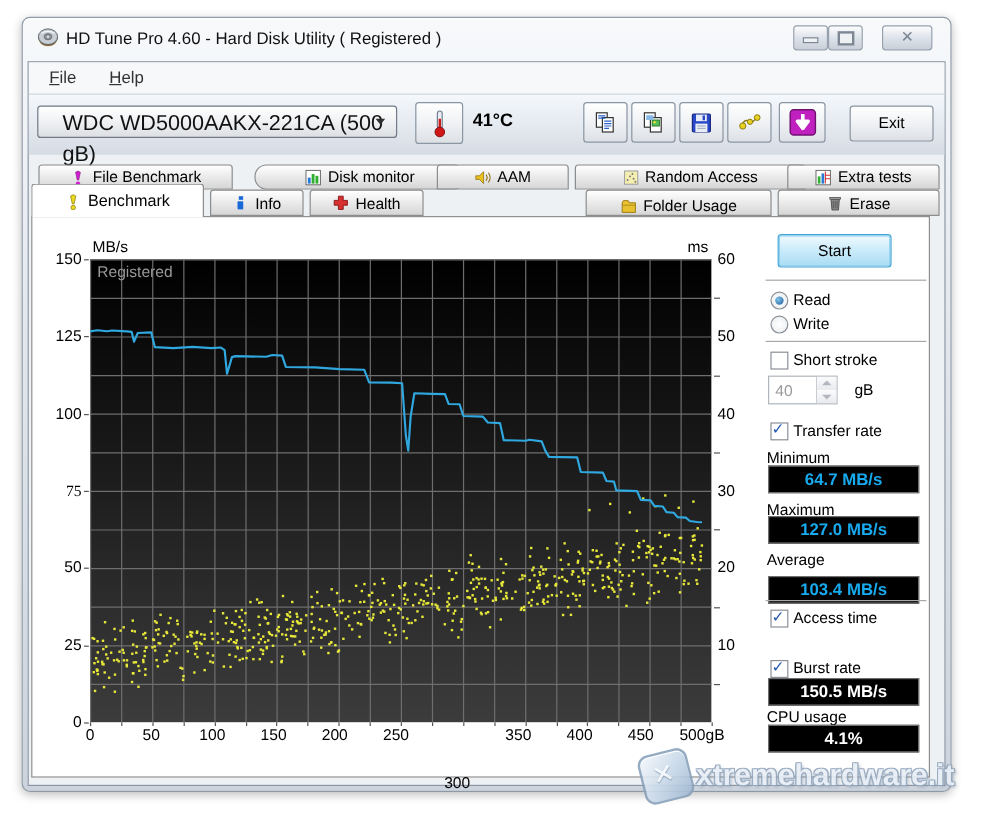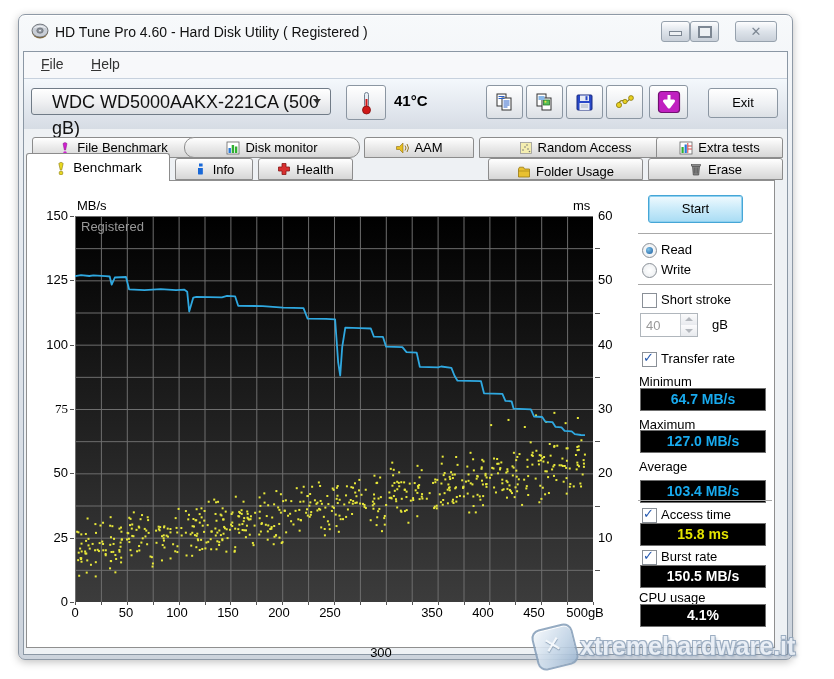--- a/index.html
+++ b/index.html
@@ -176,21 +176,21 @@
   </div>
 
   <div id="tabs-row1">
       <div class="tab" style="left: 32px; width: 162px; top: 137px; height: 21px;">
         <svg class="ticon" viewBox="0 0 14 14">
           <circle cx="7" cy="12" r="1.8" fill="#d020d0"></circle>
           <path d="M7 1.5 L9 2.5 L7.6 9 L6.4 9 L5 2.5 Z" fill="#d020d0" stroke="#801080" stroke-width="0.5"></path>
         </svg>
         <span>File Benchmark</span>
       </div>
-      <div class="tab" style="left: 184px; width: 176px; top: 137px; height: 21px; border-radius: 10px;">
+      <div class="tab" style="left: 212px; width: 176px; top: 137px; height: 21px; border-radius: 10px;">
         <svg class="ticon" viewBox="0 0 14 14">
           <rect x="1" y="1" width="12" height="12" fill="#fff" stroke="#666" stroke-width="0.8"></rect>
           <rect x="2.5" y="7" width="2.4" height="5" fill="#2878d8"></rect>
           <rect x="5.7" y="4" width="2.4" height="8" fill="#30b030"></rect>
           <rect x="8.9" y="5.5" width="2.4" height="6.5" fill="#30b030"></rect>
         </svg>
         <span>Disk monitor</span>
       </div>
       <div class="tab" style="left: 364px; width: 110px; top: 137px; height: 21px;">
         <svg class="ticon" viewBox="0 0 14 14">
@@ -1064,21 +1064,20 @@
   <div class="p-label" style="left:639px;top:374px;">Minimum</div>
   <div class="value-box v-cyan" style="top:388px;">64.7 MB/s</div>
   <div class="p-label" style="left:639px;top:417px;">Maximum</div>
   <div class="value-box v-cyan" style="top:430px;">127.0 MB/s</div>
   <div class="p-label" style="left:639px;top:459px;">Average</div>
   <div class="value-box v-cyan" style="top:480px;">103.4 MB/s</div>
   <div class="hline" style="top:500px;"></div>
 
   <div class="checkbox checked" style="left:642px;top:508px;"></div>
   <div class="p-label" style="left:661px;top:507px;">Access time</div>
-  <div class="value-box v-yellow" style="top:523px;">15.8 ms</div>
 
   <div class="checkbox checked" style="left:642px;top:550px;"></div>
   <div class="p-label" style="left:661px;top:549px;">Burst rate</div>
   <div class="value-box v-white" style="top:565px;">150.5 MB/s</div>
 
   <div class="p-label" style="left:639px;top:590px;">CPU usage</div>
   <div class="value-box v-white" style="top:604px;">4.1%</div>
 
   <div class="watermark">
     <div class="wm-logo"></div>

